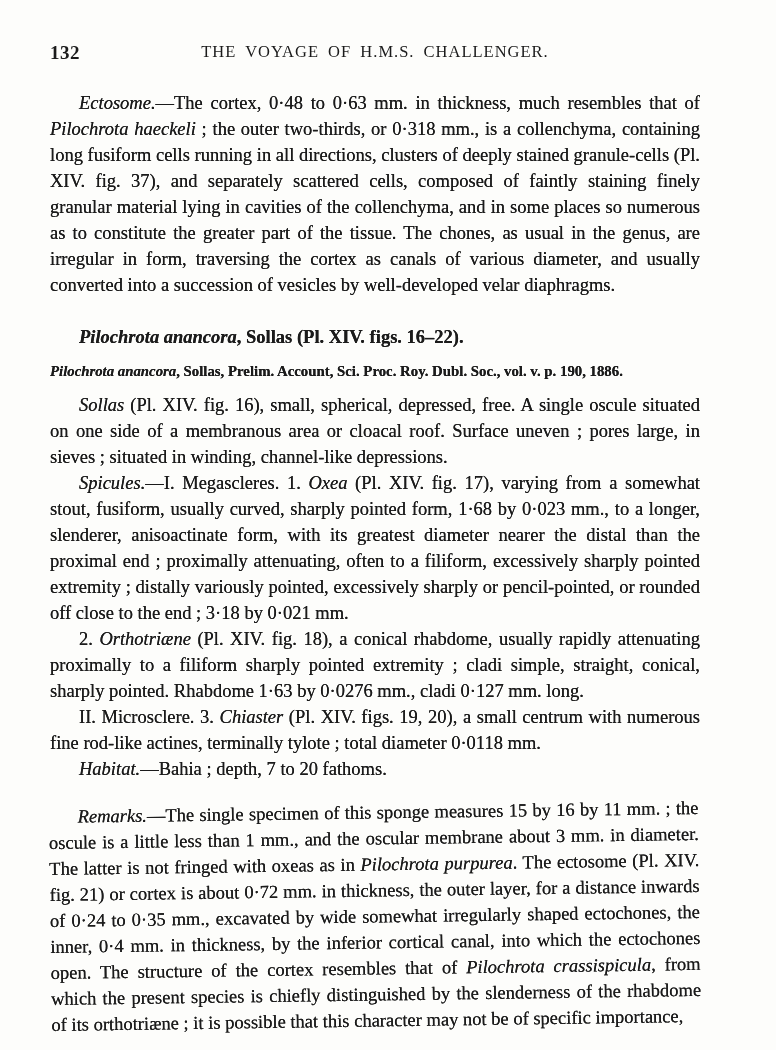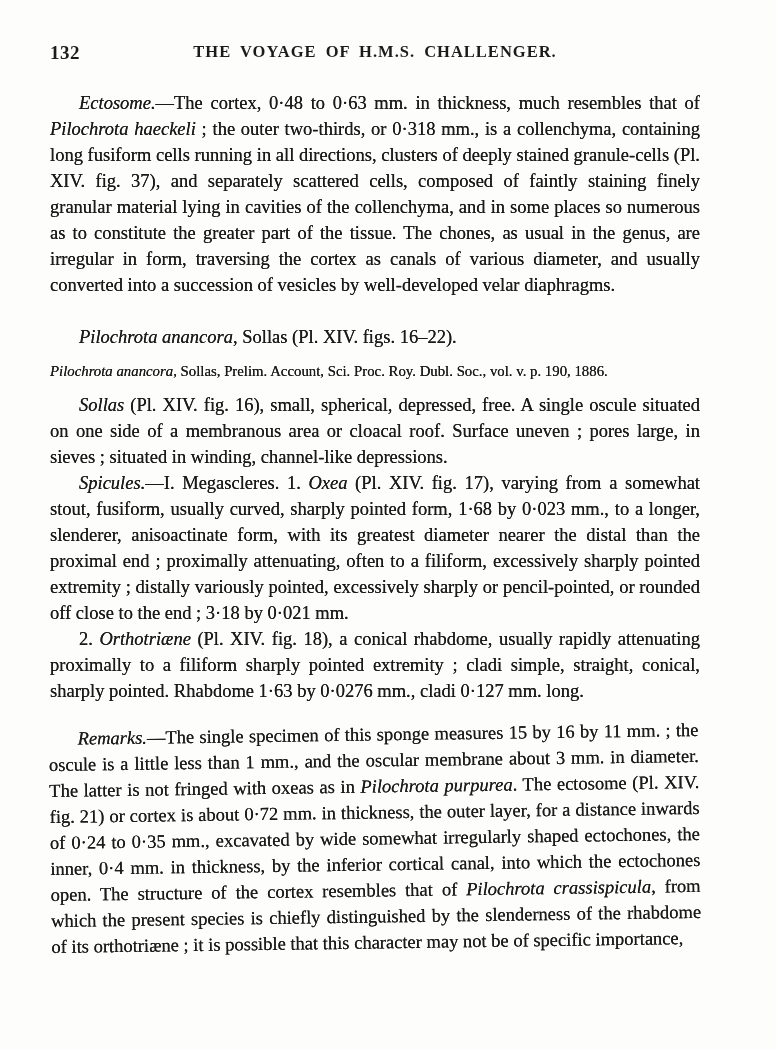--- a/index.html
+++ b/index.html
@@ -26,43 +26,45 @@
     height:22px;
     margin-bottom:26px;
   }
   .page-number{
     position:absolute;left:0;top:0;
     font-size:19px;font-weight:700;
     letter-spacing:0.5px;
   }
   .running-title{
     text-align:center;
-    font-size:16.5px;font-weight:700;
+    font-size:16.5px;font-weight:400;
     letter-spacing:1px;
     word-spacing:4px;
     white-space:nowrap;
   }
   .page-body p{
     margin:0;
     font-size:18.5px;
     line-height:26px;
     text-align:justify;
     text-indent:29px;
     text-shadow:0 0 .4px currentColor;
   }
   .p-species-heading{
     margin-top:26px !important;
     text-align:left;
+    font-weight:bold;
   }
   .p-citation{
     font-size:14.8px !important;
     line-height:20px !important;
     text-align:left;
     text-indent:0 !important;
     margin:11px 0 11px 0 !important;
+    font-weight:bold;
   }
   .gap-before{margin-top:22px !important;}
   .it{font-style:italic;}
   .rm{font-style:normal;}
   .skewed{
     transform:rotate(-0.8deg);
     transform-origin:0 50%;
   }
 </style>
 </head>
@@ -73,15 +75,17 @@
     <span class="page-number">132</span>
     <div class="running-title">THE VOYAGE OF H.M.S. CHALLENGER.</div>
   </header>
   <main class="page-body" id="page-body">
       <p class="p-body"><span class="it">Ectosome.</span><span class="rm">—The cortex, 0·48 to 0·63 mm. in thickness, much resembles that of </span><span class="it">Pilochrota haeckeli</span><span class="rm"> ; the outer two-thirds, or 0·318 mm., is a collenchyma, containing long fusiform cells running in all directions, clusters of deeply stained granule-cells (Pl. XIV. fig. 37), and separately scattered cells, composed of faintly staining finely granular material lying in cavities of the collenchyma, and in some places so numerous as to constitute the greater part of the tissue.  The chones, as usual in the genus, are irregular in form, traversing the cortex as canals of various diameter, and usually converted into a succession of vesicles by well-developed velar diaphragms.</span></p>
       <p class="p-species-heading"><span class="it">Pilochrota anancora</span><span class="rm">, Sollas (Pl. XIV. figs. 16–22).</span></p>
       <p class="p-citation"><span class="it">Pilochrota anancora</span><span class="rm">, Sollas, Prelim. Account, Sci. Proc. Roy. Dubl. Soc., vol. v. p. 190, 1886.</span></p>
       <p class="p-body"><span class="it">Sollas</span><span class="rm"> (Pl. XIV. fig. 16), small, spherical, depressed, free.  A single oscule situated on one side of a membranous area or cloacal roof.  Surface uneven ; pores large, in sieves ; situated in winding, channel-like depressions.</span></p>
       <p class="p-body"><span class="it">Spicules.</span><span class="rm">—I. Megascleres.  1. </span><span class="it">Oxea</span><span class="rm"> (Pl. XIV. fig. 17), varying from a somewhat stout, fusiform, usually curved, sharply pointed form, 1·68 by 0·023 mm., to a longer, slenderer, anisoactinate form, with its greatest diameter nearer the distal than the proximal end ; proximally attenuating, often to a filiform, excessively sharply pointed extremity ; distally variously pointed, excessively sharply or pencil-pointed, or rounded off close to the end ; 3·18 by 0·021 mm.</span></p>
       <p class="p-body"><span class="rm">2. </span><span class="it">Orthotriæne</span><span class="rm"> (Pl. XIV. fig. 18), a conical rhabdome, usually rapidly attenuating proximally to a filiform sharply pointed extremity ; cladi simple, straight, conical, sharply pointed.  Rhabdome 1·63 by 0·0276 mm., cladi 0·127 mm. long.</span></p>
+      <p class="p-body"><span class="rm">II. Microsclere.  3. </span><span class="it">Chiaster</span><span class="rm"> (Pl. XIV. figs. 19, 20), a small centrum with numerous fine rod-like actines, terminally tylote ; total diameter 0·0118 mm.</span></p>
+      <p class="p-body"><span class="it">Habitat.</span><span class="rm">—Bahia ;  depth, 7 to 20 fathoms.</span></p>
       <p class="p-body gap-before skewed"><span class="it">Remarks.</span><span class="rm">—The single specimen of this sponge measures 15 by 16 by 11 mm. ; the oscule is a little less than 1 mm., and the oscular membrane about 3 mm. in diameter.  The latter is not fringed with oxeas as in </span><span class="it">Pilochrota purpurea</span><span class="rm">.  The ectosome (Pl. XIV. fig. 21) or cortex is about 0·72 mm. in thickness, the outer layer, for a distance inwards of 0·24 to 0·35 mm., excavated by wide somewhat irregularly shaped ectochones, the inner, 0·4 mm. in thickness, by the inferior cortical canal, into which the ectochones open.  The structure of the cortex resembles that of </span><span class="it">Pilochrota crassispicula</span><span class="rm">, from which the present species is chiefly distinguished by the slenderness of the rhabdome of its orthotriæne ; it is possible that this character may not be of specific importance,</span></p>
     </main>
 </div>
 
 </body></html>

